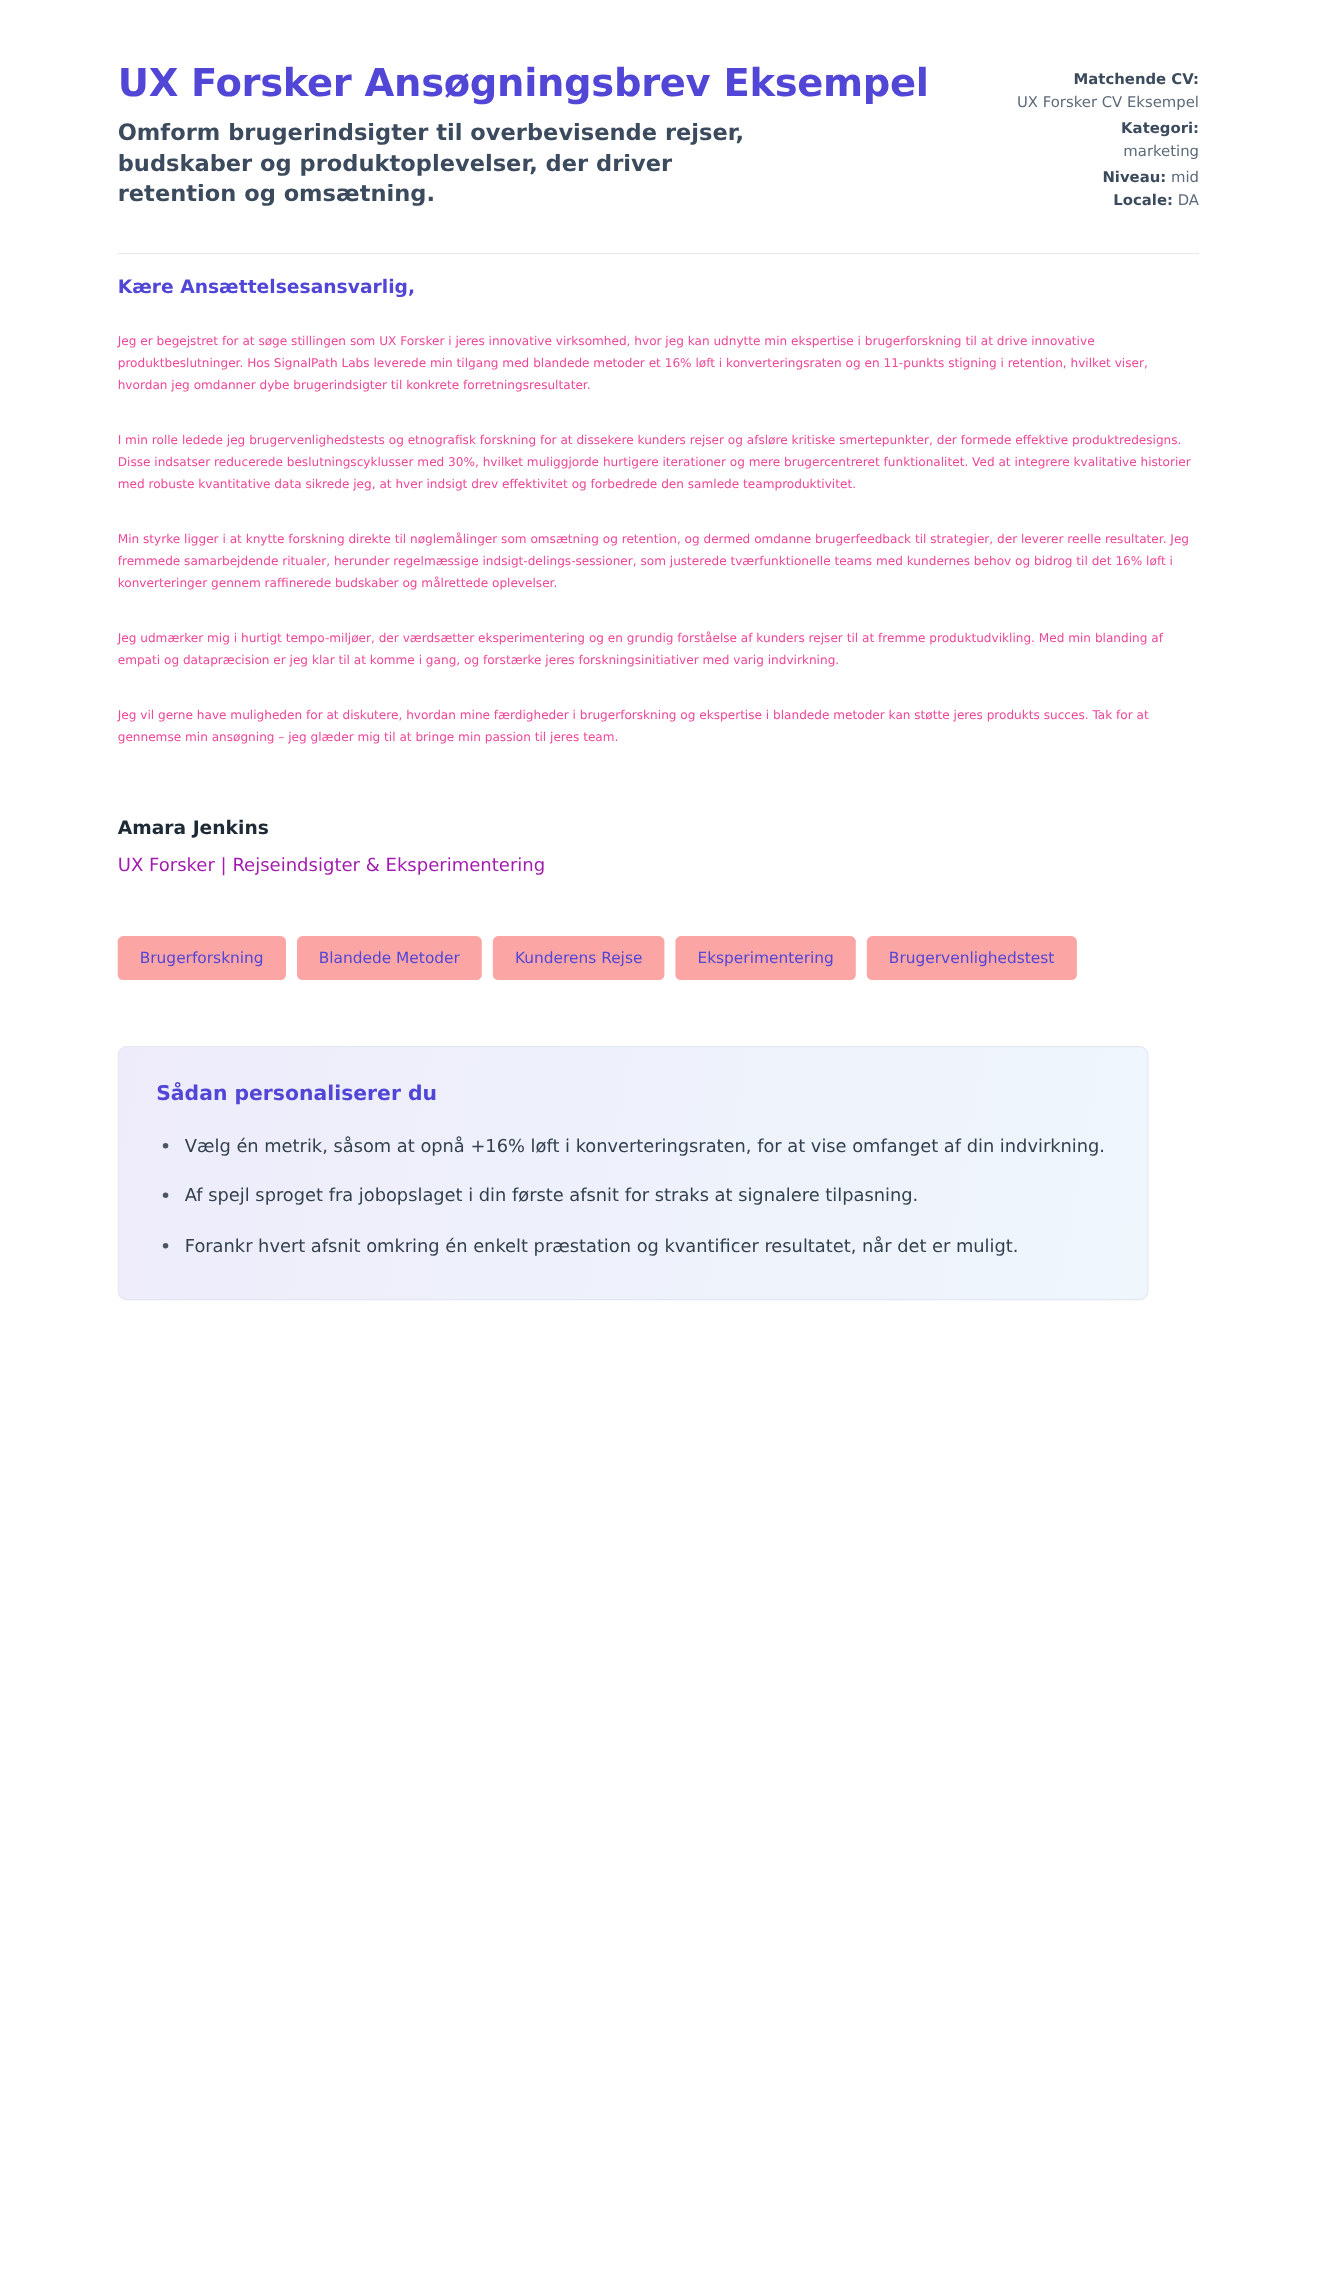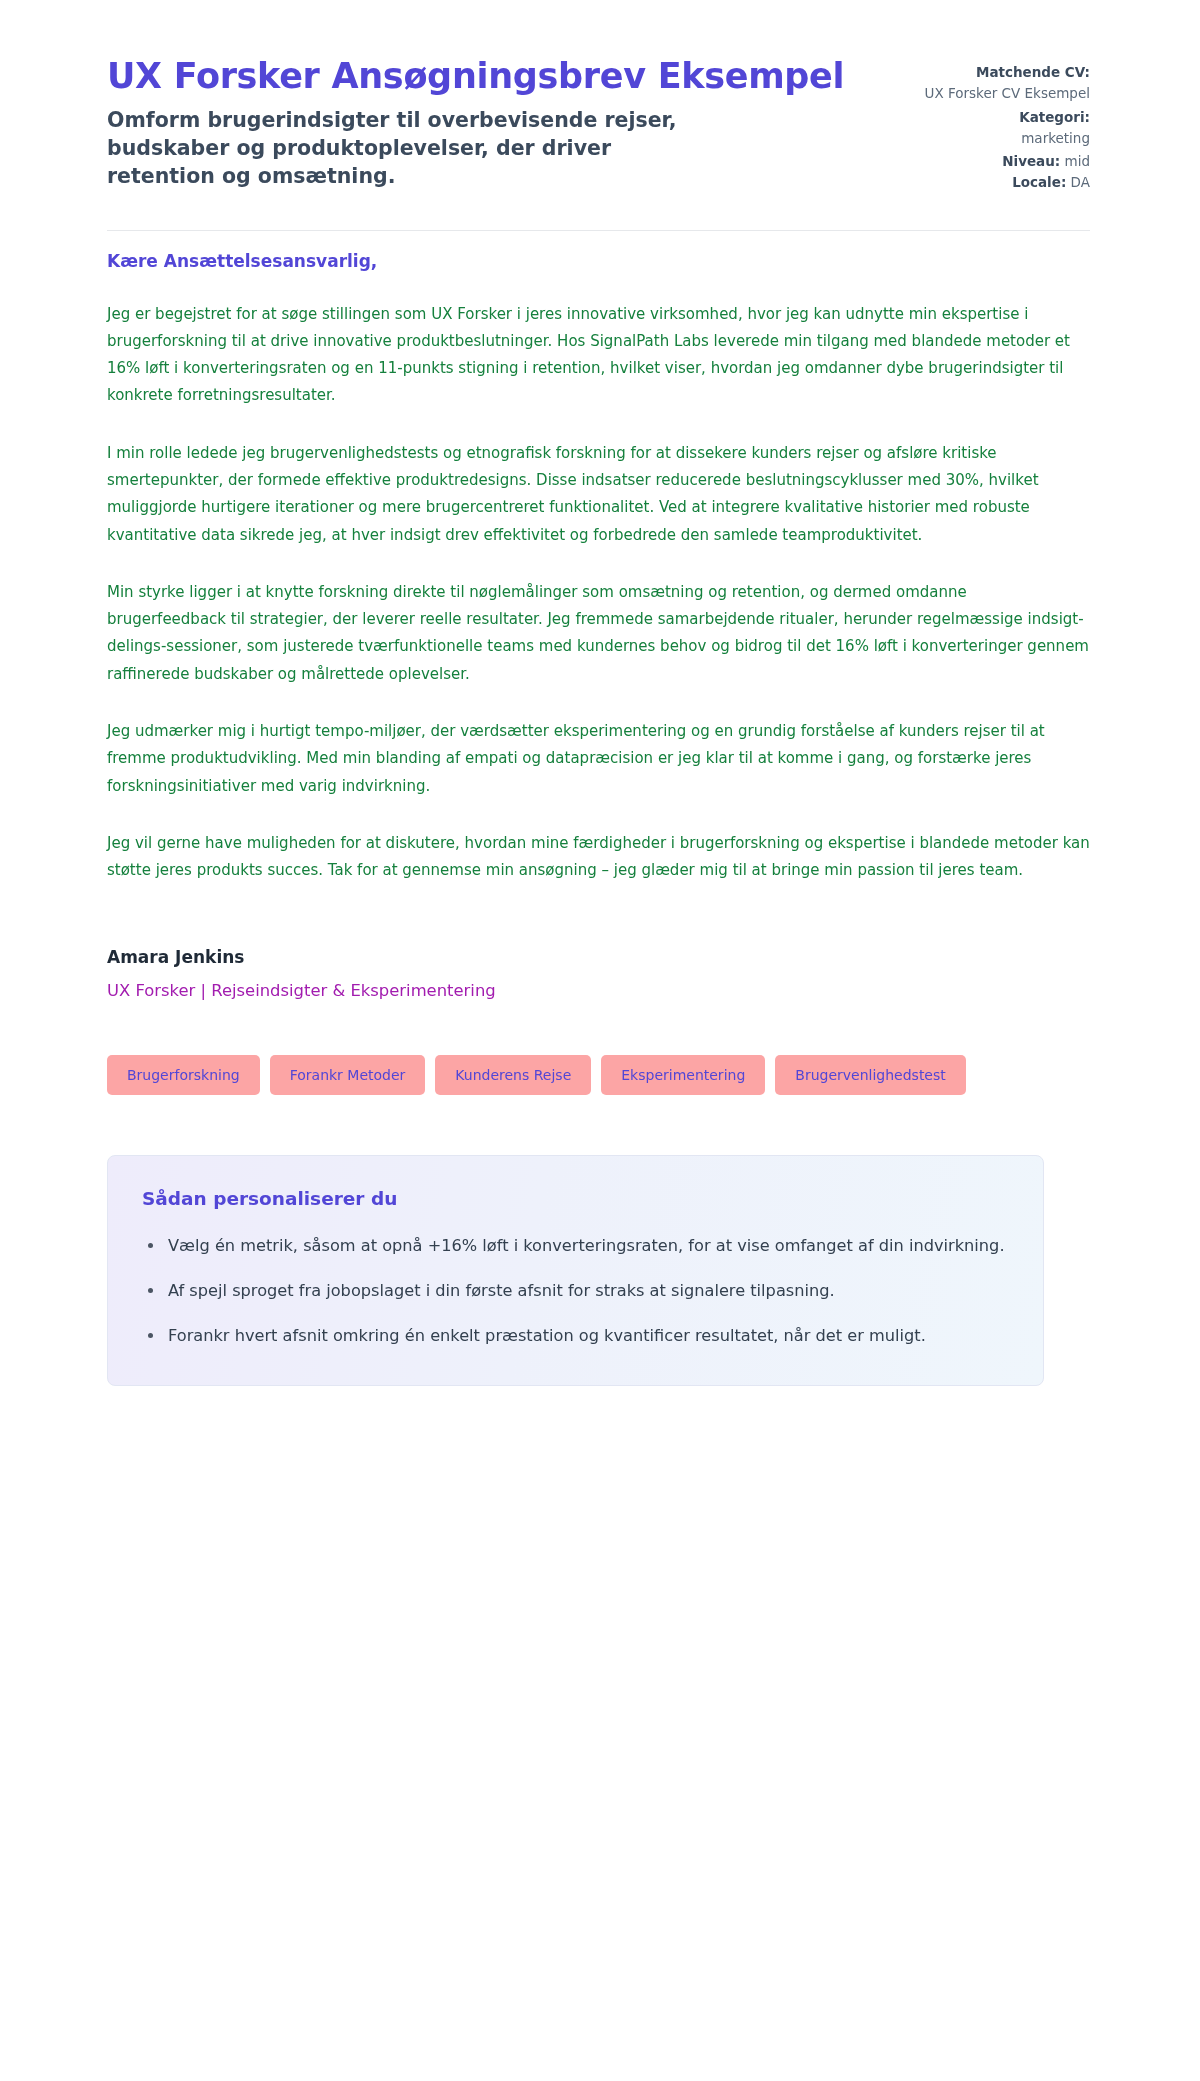--- a/index.html
+++ b/index.html
@@ -75,23 +75,23 @@
   .letter { padding-top: 20px; }
 
   .greeting {
     font-size: 17px;
     font-weight: 700;
     color: #5246d6;
     margin-bottom: 30px;
   }
 
   .para {
-    font-size: 15px;
+    font-size: 11px;
     line-height: 1.82;
-    color: #15803d;
+    color: #ec4899;
     margin-bottom: 30px;
     max-width: 985px;
   }
   .para:last-child { margin-bottom: 0; }
 
   
   .signature { margin-top: 62px; }
   .sig-name {
     font-size: 17px;
     font-weight: 700;
@@ -203,21 +203,21 @@
     <p class="para">Jeg vil gerne have muligheden for at diskutere, hvordan mine færdigheder i brugerforskning og ekspertise i blandede metoder kan støtte jeres produkts succes. Tak for at gennemse min ansøgning – jeg glæder mig til at bringe min passion til jeres team.</p>
   </div>
 
   <div class="signature">
     <div class="sig-name">Amara Jenkins</div>
     <div class="sig-role">UX Forsker | Rejseindsigter &amp; Eksperimentering</div>
   </div>
 
   <div class="tags">
     <span class="tag">Brugerforskning</span>
-    <span class="tag">Forankr Metoder</span>
+    <span class="tag">Blandede Metoder</span>
     <span class="tag">Kunderens Rejse</span>
     <span class="tag">Eksperimentering</span>
     <span class="tag">Brugervenlighedstest</span>
   </div>
 
   <div class="tipbox">
     <div class="tip-title">Sådan personaliserer du</div>
     <ul class="tip-list">
       <li class="tip-item">Vælg én metrik, såsom at opnå +16% løft i konverteringsraten, for at vise omfanget af din indvirkning.</li>
       <li class="tip-item">Af spejl sproget fra jobopslaget i din første afsnit for straks at signalere tilpasning.</li>

